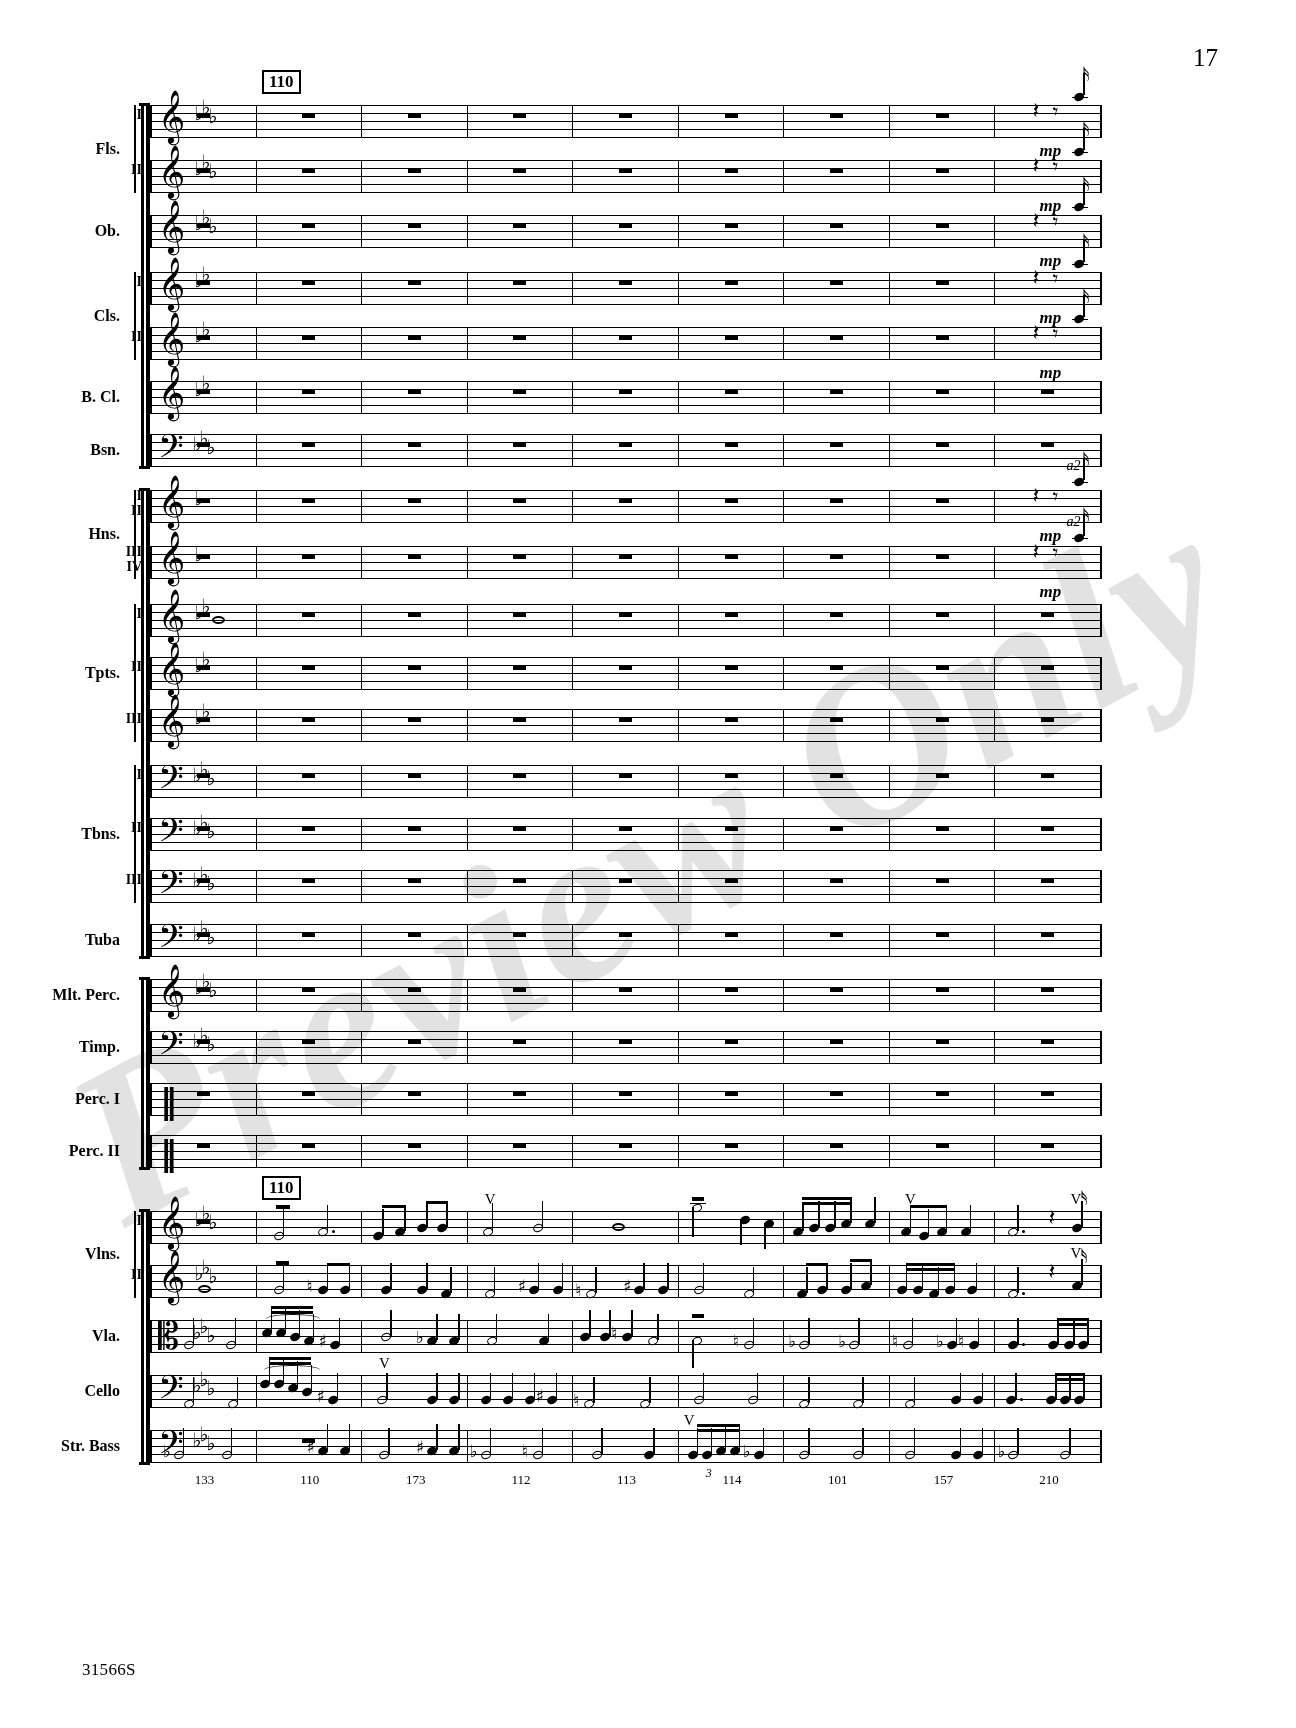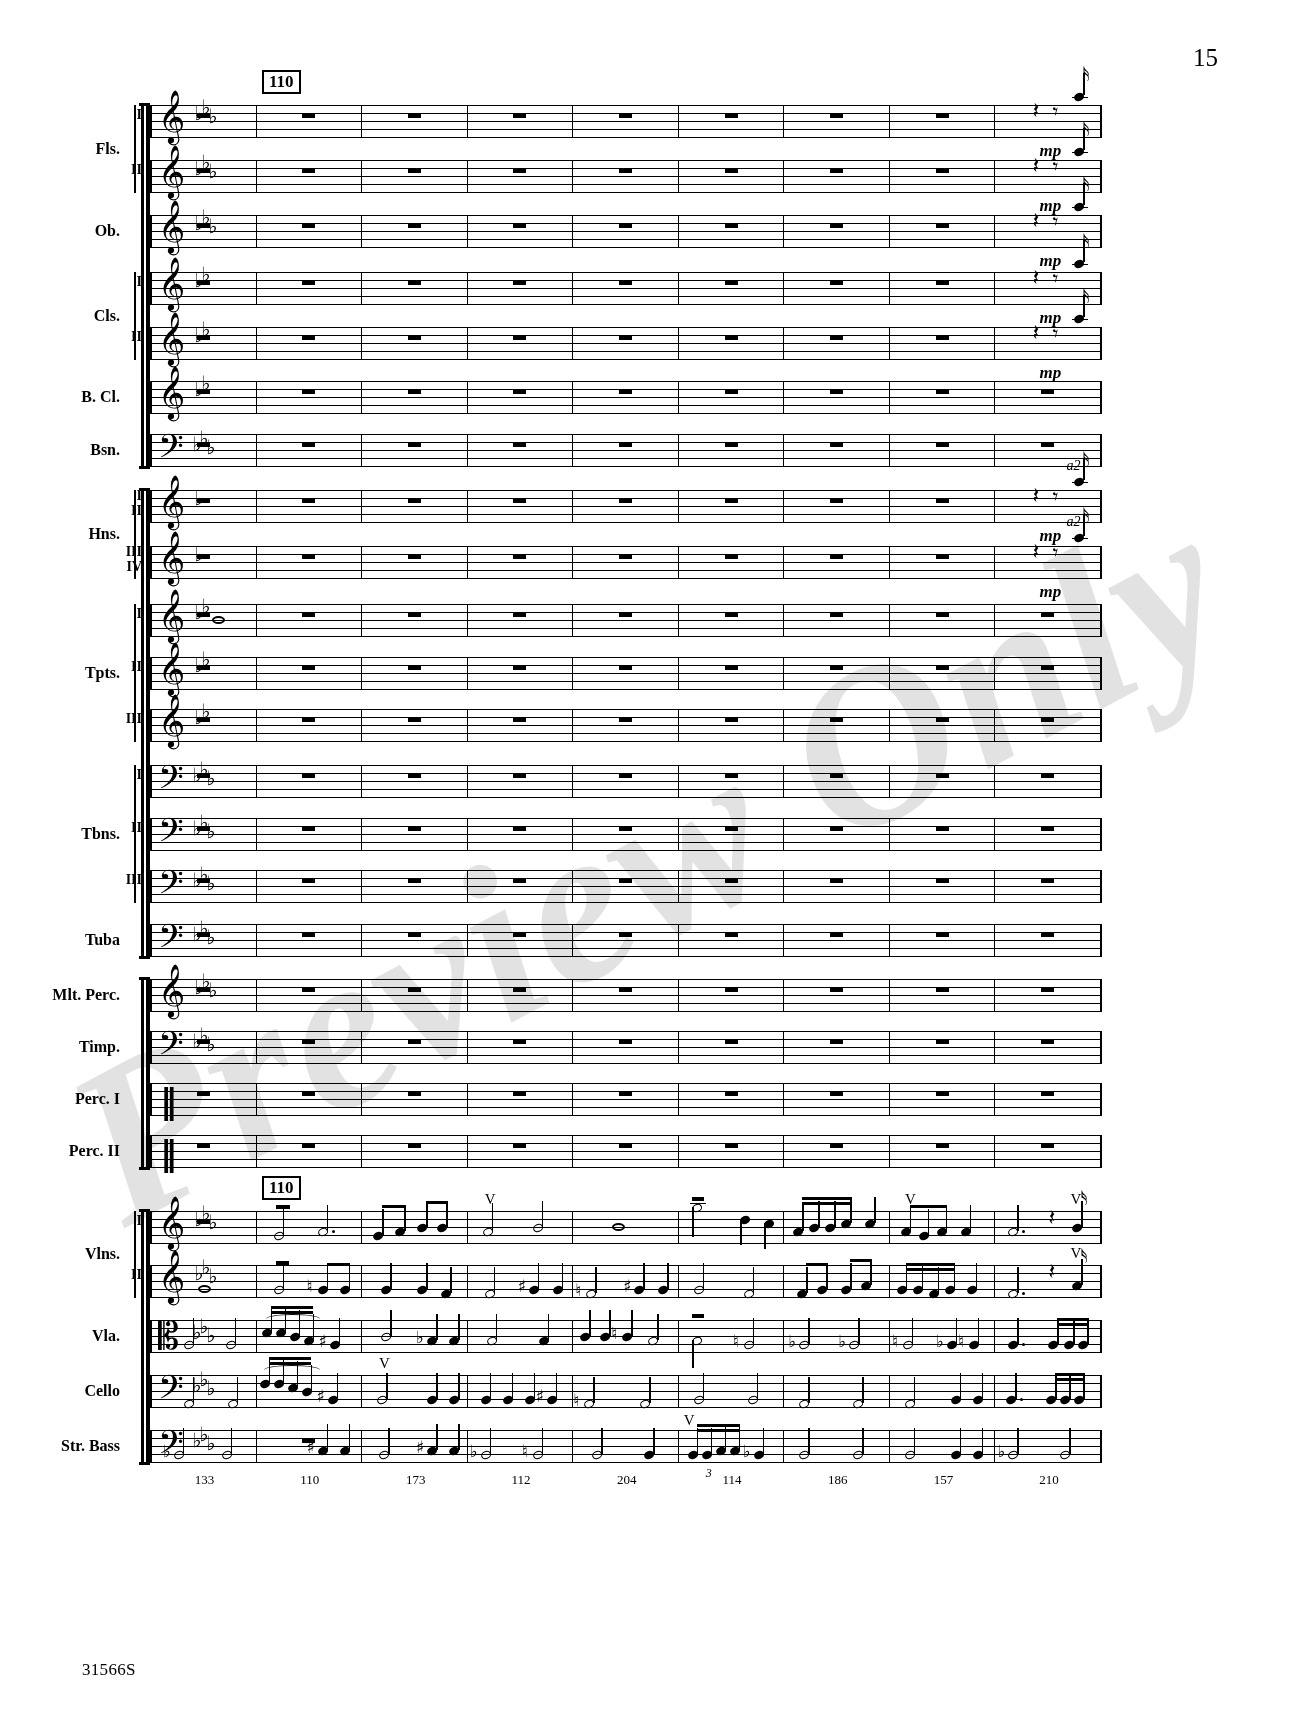--- a/index.html
+++ b/index.html
@@ -290,21 +290,21 @@
     position: absolute;
     font-family: "Liberation Serif", serif;
     font-style: italic;
     font-size: 12px;
     color: #000;
   }
 </style>
 </head>
 <body>
 
-<div id="page-number">15</div>
+<div id="page-number">17</div>
 <div id="catalog-number">31566S</div>
 
 <div id="watermark">
   <div class="wm-text">Preview Only</div>
 </div>
 
 <div id="score">
     <div class="staff" style="left: 150px; top: 105px; width: 950px; height: 33px;">
       <div class="line l0"></div>
       <div class="line l1"></div>
@@ -1134,23 +1134,23 @@
     <div class="stem" style="left: 1083.44px; top: 514px; height: 22px;"></div>
     <div class="flag" style="left: 1083.44px; top: 506px;">𝅯</div>
     <div class="dyn" style="left: 1039.44px; top: 582px;">mp</div>
     <div class="a2" style="left: 1066.44px; top: 514px;">a2</div>
     <div class="rehearsal" style="left: 262px; top: 70px;">110</div>
     <div class="rehearsal" style="left: 262px; top: 1176px;">110</div>
     <div class="measure-num" style="left: 194.778px; top: 1472px;">133</div>
     <div class="measure-num" style="left: 300.333px; top: 1472px;">110</div>
     <div class="measure-num" style="left: 405.889px; top: 1472px;">173</div>
     <div class="measure-num" style="left: 511.444px; top: 1472px;">112</div>
-    <div class="measure-num" style="left: 617px; top: 1472px;">204</div>
+    <div class="measure-num" style="left: 617px; top: 1472px;">113</div>
     <div class="measure-num" style="left: 722.556px; top: 1472px;">114</div>
-    <div class="measure-num" style="left: 828.111px; top: 1472px;">186</div>
+    <div class="measure-num" style="left: 828.111px; top: 1472px;">101</div>
     <div class="measure-num" style="left: 933.667px; top: 1472px;">157</div>
     <div class="measure-num" style="left: 1039.22px; top: 1472px;">210</div>
     <div class="mrest" style="left: 196.778px; top: 1219px;"></div>
     <div class="nh open" style="left: 273.556px; top: 1231.5px;"></div>
     <div class="stem" style="left: 282.556px; top: 1207px; height: 28px;"></div>
     <div class="beam" style="left: 275.556px; top: 1205px; width: 14px; height: 4px;"></div>
     <div class="nh open" style="left: 317.556px; top: 1227.5px;"></div>
     <div class="stem" style="left: 326.556px; top: 1205px; height: 26px;"></div>
     <div class="dot" style="left: 331.556px; top: 1229.5px;"></div>
     <div class="nh" style="left: 373.111px; top: 1231.5px;"></div>

